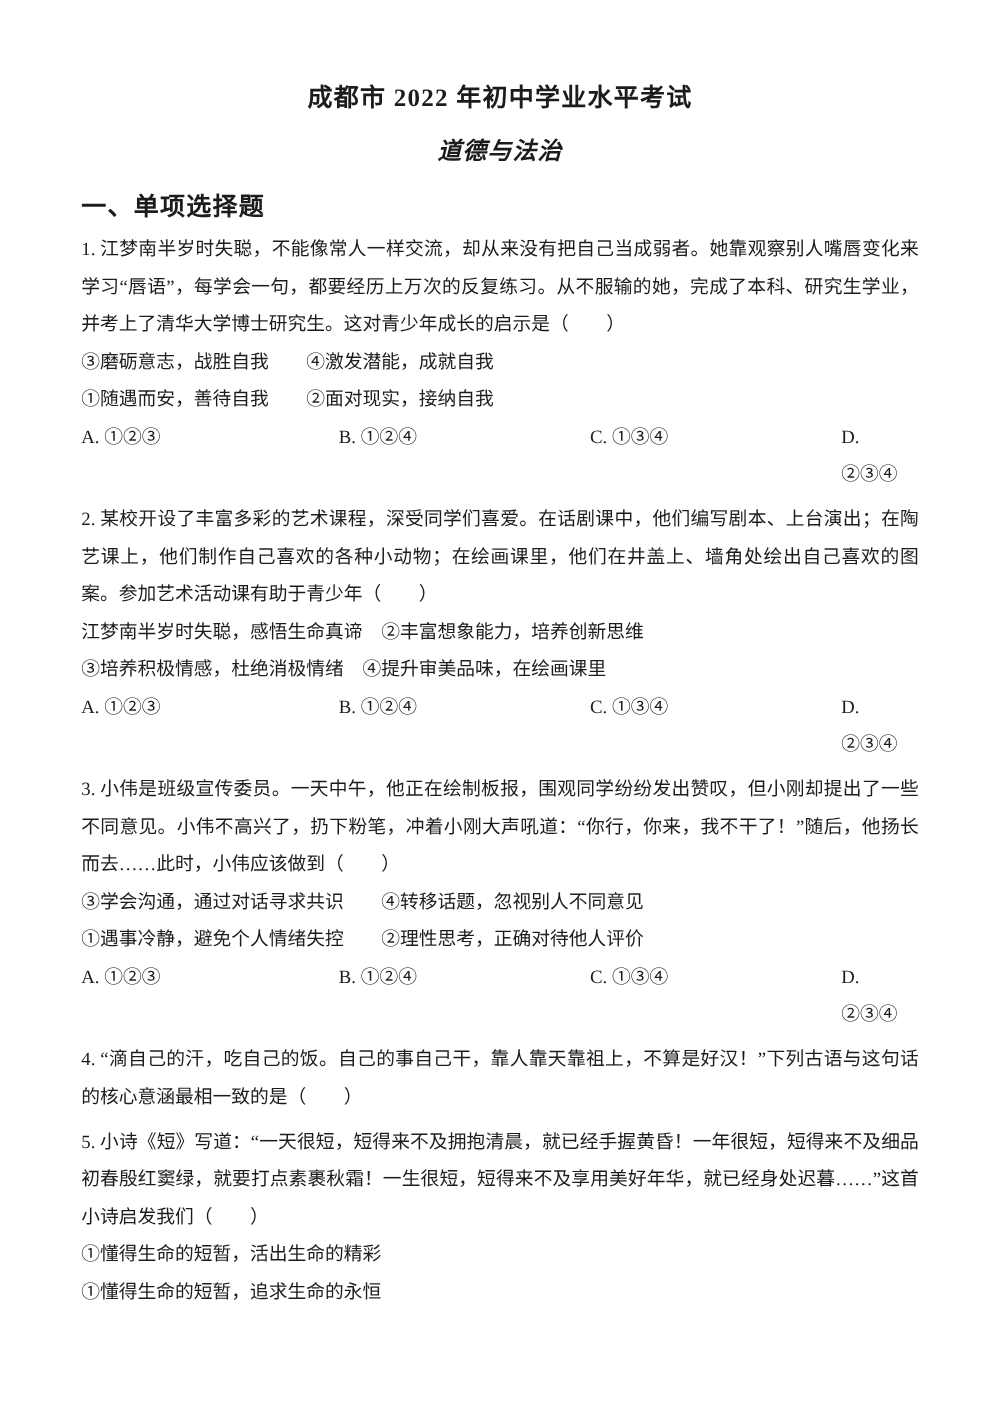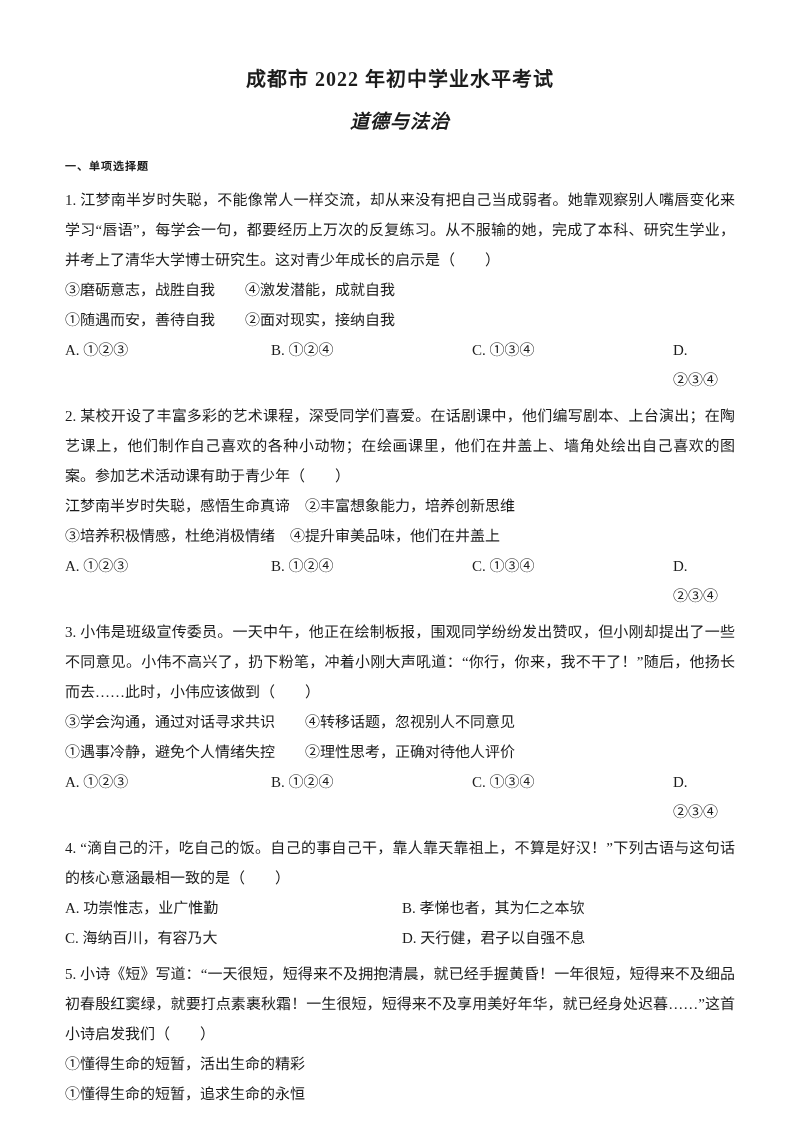--- a/index.html
+++ b/index.html
@@ -34,21 +34,21 @@
     margin: 0 0 14px 0;
     text-align: center;
     font-size: 19px;
     font-weight: bold;
     line-height: 30px;
     letter-spacing: 1px;
     font-style: italic;
   }
   .section-heading {
     margin: 0 0 4px 0;
-    font-size: 11px;
+    font-size: 20px;
     font-weight: bold;
     line-height: 30px;
     letter-spacing: 1px;
   }
   .question { margin: 0 0 6px 0; }
   .stem {
     margin: 0;
     text-align: justify;
     text-justify: inter-ideograph;
   }
@@ -82,21 +82,21 @@
       <span>A. ①②③</span>
       <span>B. ①②④</span>
       <span>C. ①③④</span>
       <span>D. ②③④</span>
     </div>
   </div>
 
   <div class="question">
     <p class="stem">2. 某校开设了丰富多彩的艺术课程，深受同学们喜爱。在话剧课中，他们编写剧本、上台演出；在陶艺课上，他们制作自己喜欢的各种小动物；在绘画课里，他们在井盖上、墙角处绘出自己喜欢的图案。参加艺术活动课有助于青少年（　　）</p>
     <p class="opt-line">江梦南半岁时失聪，感悟生命真谛　②丰富想象能力，培养创新思维</p>
-    <p class="opt-line">③培养积极情感，杜绝消极情绪　④提升审美品味，他们在井盖上</p>
+    <p class="opt-line">③培养积极情感，杜绝消极情绪　④提升审美品味，在绘画课里</p>
     <div class="choices-4">
       <span>A. ①②③</span>
       <span>B. ①②④</span>
       <span>C. ①③④</span>
       <span>D. ②③④</span>
     </div>
   </div>
 
   <div class="question">
     <p class="stem">3. 小伟是班级宣传委员。一天中午，他正在绘制板报，围观同学纷纷发出赞叹，但小刚却提出了一些不同意见。小伟不高兴了，扔下粉笔，冲着小刚大声吼道：“你行，你来，我不干了！”随后，他扬长而去……此时，小伟应该做到（　　）</p>
@@ -105,26 +105,20 @@
     <div class="choices-4">
       <span>A. ①②③</span>
       <span>B. ①②④</span>
       <span>C. ①③④</span>
       <span>D. ②③④</span>
     </div>
   </div>
 
   <div class="question">
     <p class="stem">4. “滴自己的汗，吃自己的饭。自己的事自己干，靠人靠天靠祖上，不算是好汉！”下列古语与这句话的核心意涵最相一致的是（　　）</p>
-    <div class="choices-2">
-      <span>A. 功崇惟志，业广惟勤</span>
-      <span>B. 孝悌也者，其为仁之本欤</span>
-      <span>C. 海纳百川，有容乃大</span>
-      <span>D. 天行健，君子以自强不息</span>
-    </div>
   </div>
 
   <div class="question">
     <p class="stem">5. 小诗《短》写道：“一天很短，短得来不及拥抱清晨，就已经手握黄昏！一年很短，短得来不及细品初春殷红窦绿，就要打点素裹秋霜！一生很短，短得来不及享用美好年华，就已经身处迟暮……”这首小诗启发我们（　　）</p>
     <p class="opt-line">①懂得生命的短暂，活出生命的精彩</p>
     <p class="opt-line">①懂得生命的短暂，追求生命的永恒</p>
   </div>
 
 </div>
 

